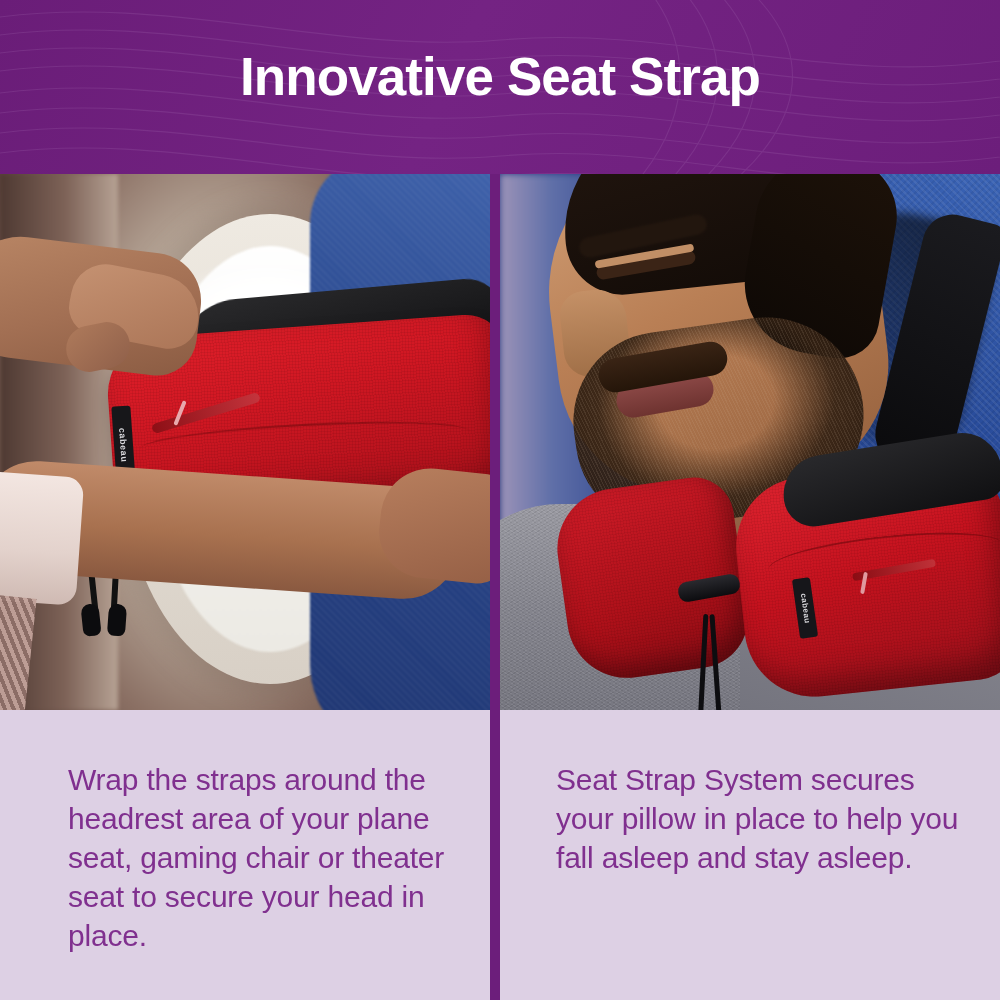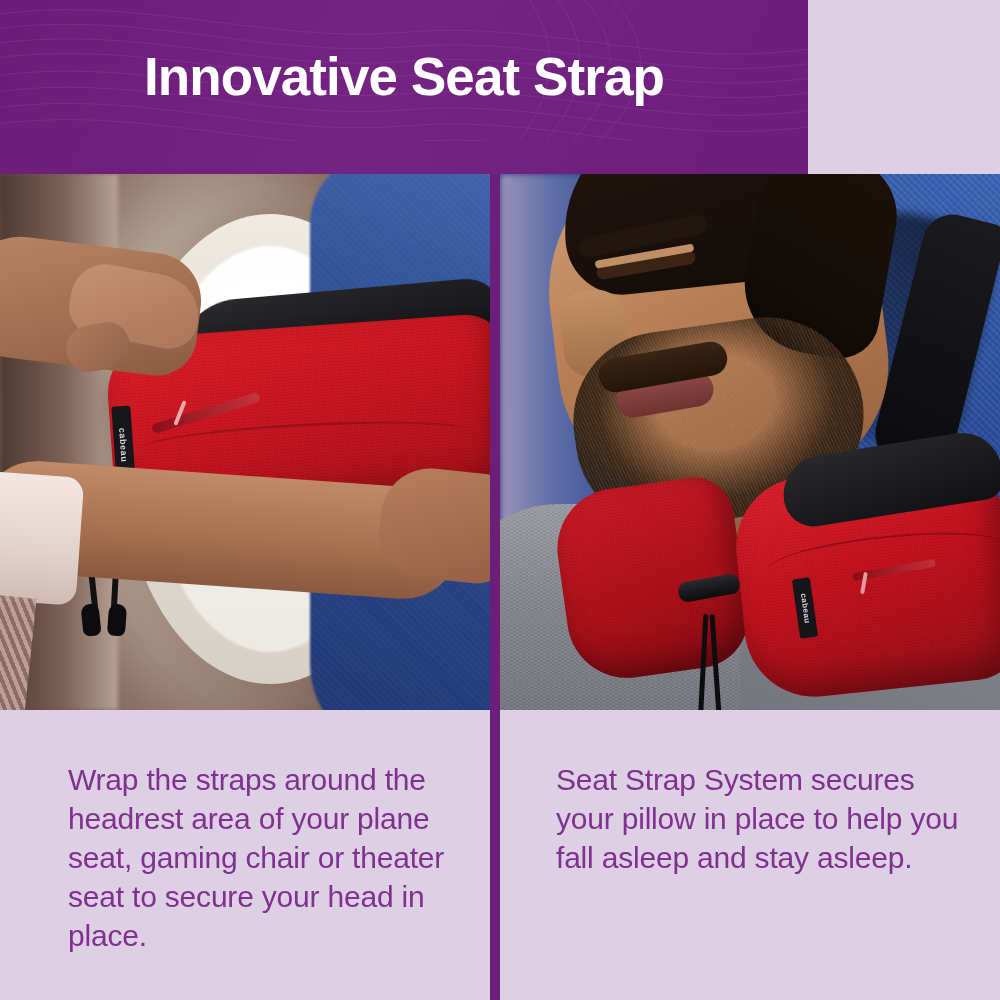--- a/index.html
+++ b/index.html
@@ -5,21 +5,21 @@
   html,body{margin:0;padding:0;}
   body{
     width:1000px;height:1000px;overflow:hidden;
     font-family:"Liberation Sans", sans-serif;
     background:#DDD0E4;
   }
   .page{position:relative;width:1000px;height:1000px;overflow:hidden;}
 
   
   .header{
-    position:absolute;left:0;top:0;width:808px;height:174px;
+    position:absolute;left:0;top:0;width:1000px;height:174px;
     background:linear-gradient(115deg,#6A1D78 0%,#742383 45%,#6C1E7B 100%);
     overflow:hidden;
   }
   .header .waves{position:absolute;inset:0;opacity:.5;}
   .header .title{
     position:absolute;left:0;right:0;top:50px;
     text-align:center;
     color:#ffffff;
     font-size:53px;
     font-weight:bold;

